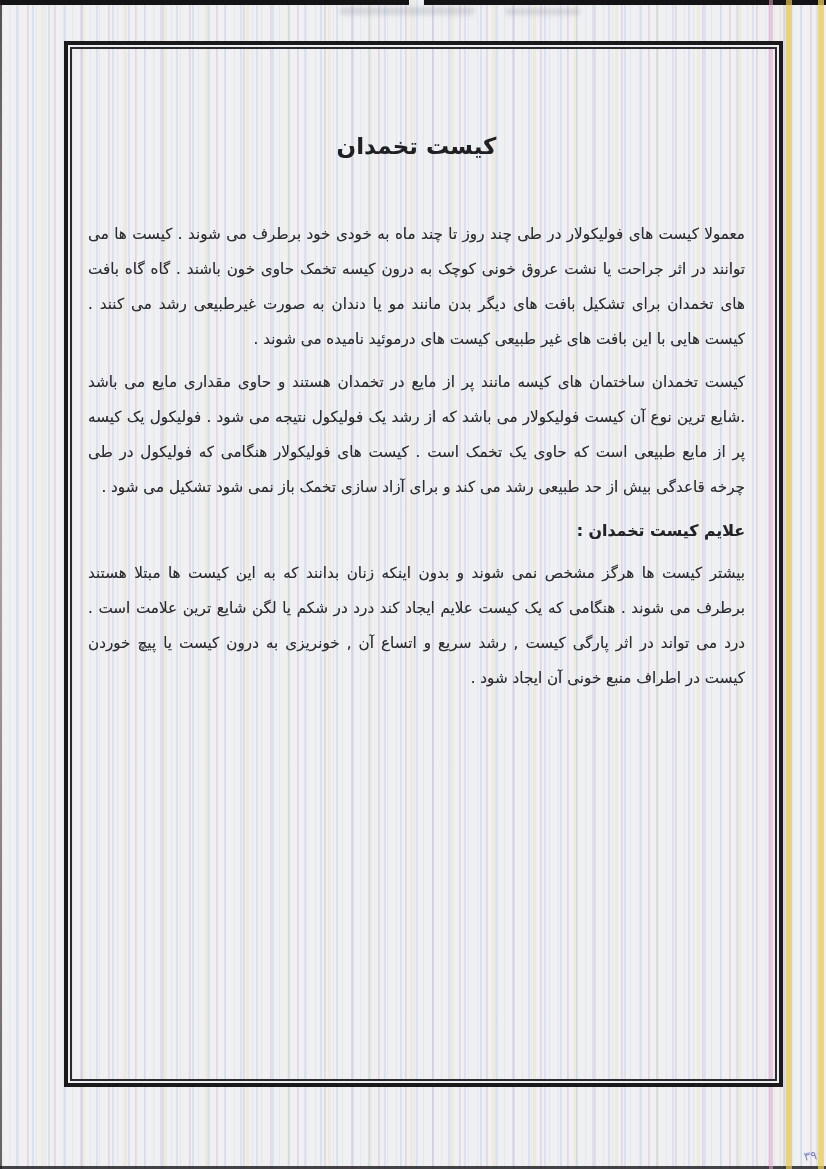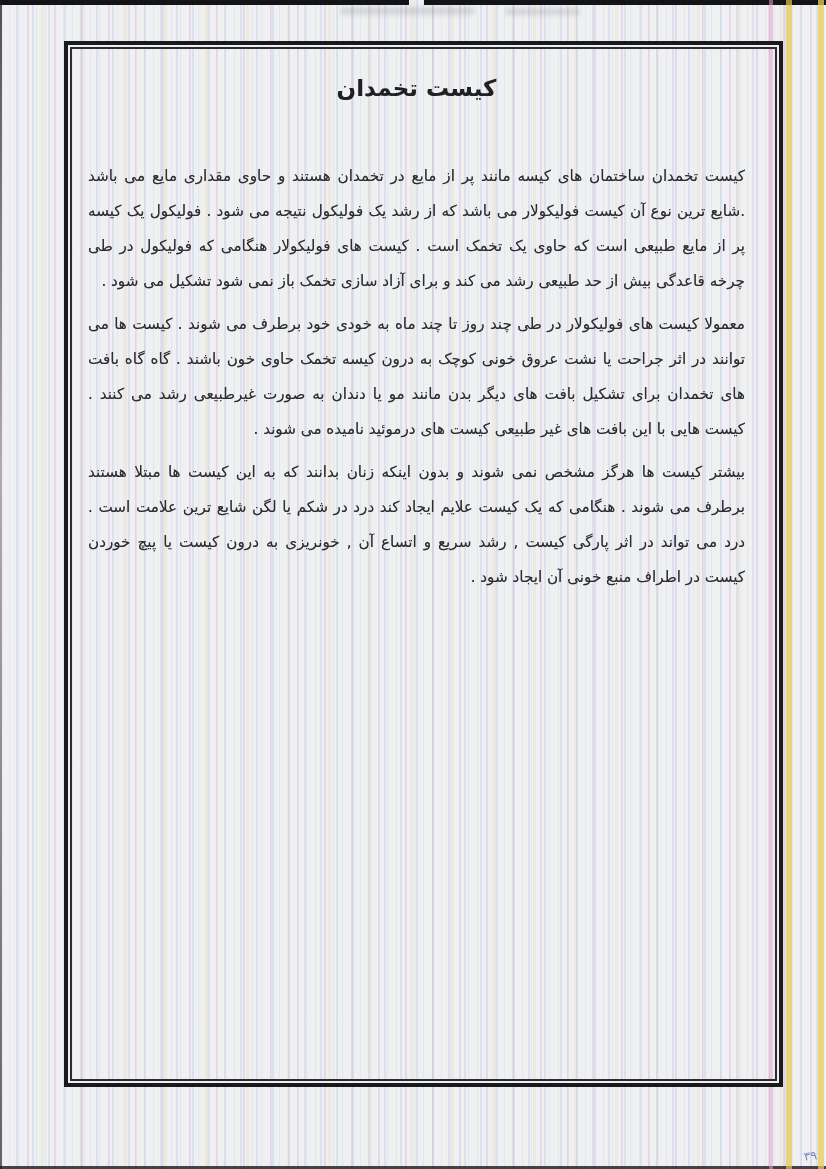--- a/index.html
+++ b/index.html
@@ -33,21 +33,21 @@
   .ghost-1 { left: 340px; top: 7px; width: 135px; height: 8px; }
   .ghost-2 { left: 505px; top: 8px; width: 75px;  height: 7px; }
 
   .frame {
     position: absolute; left: 64px; top: 41px; width: 719px; height: 1046px;
     border: 4px solid #1a1a1d;
     box-shadow: inset 0 0 0 2px #edeff1, inset 0 0 0 4px #2b2b31;
   }
   .content {
     position: absolute; inset: 0;
-    padding: 30px 34px 0 20px;
+    padding: 88px 34px 0 20px;
     direction: rtl;
   }
   .doc-title {
     margin: 0 0 58px 0;
     text-align: center;
     font-size: 23px; font-weight: bold;
     color: #202024;
     letter-spacing: 0.2px;
   }
   .para, .heading {
@@ -83,24 +83,25 @@
 
   <div class="stripe stripe-pink-right"></div>
   <div class="stripe stripe-yellow-right"></div>
   <div class="stripe stripe-yellow-edge"></div>
 
   <div class="frame">
     <div class="content">
 
       <h1 class="doc-title">کیست تخمدان</h1>
 
+      <p class="para">معمولا کیست های فولیکولار در طی چند روز تا چند ماه به خودی خود برطرف می شوند . کیست ها می توانند در اثر جراحت یا نشت عروق خونی کوچک به درون کیسه تخمک حاوی خون باشند . گاه گاه بافت های تخمدان برای تشکیل بافت های دیگر بدن مانند مو یا دندان به صورت غیرطبیعی رشد می کنند . کیست هایی با این بافت های غیر طبیعی کیست های درموئید نامیده می شوند .</p>
+
       <p class="para">کیست تخمدان ساختمان های کیسه مانند پر از مایع در تخمدان هستند و حاوی مقداری مایع می باشد .شایع ترین نوع آن کیست فولیکولار می باشد که از رشد یک فولیکول نتیجه می شود . فولیکول یک کیسه پر از مایع طبیعی است که حاوی یک تخمک است . کیست های فولیکولار هنگامی که فولیکول در طی چرخه قاعدگی بیش از حد طبیعی رشد می کند و برای آزاد سازی تخمک باز نمی شود تشکیل می شود .</p>
 
-      <p class="para">معمولا کیست های فولیکولار در طی چند روز تا چند ماه به خودی خود برطرف می شوند . کیست ها می توانند در اثر جراحت یا نشت عروق خونی کوچک به درون کیسه تخمک حاوی خون باشند . گاه گاه بافت های تخمدان برای تشکیل بافت های دیگر بدن مانند مو یا دندان به صورت غیرطبیعی رشد می کنند . کیست هایی با این بافت های غیر طبیعی کیست های درموئید نامیده می شوند .</p>
-
+      <h2 class="heading">علایم کیست تخمدان :</h2>
 
       <p class="para">بیشتر کیست ها هرگز مشخص نمی شوند و بدون اینکه زنان بدانند که به این کیست ها مبتلا هستند برطرف می شوند . هنگامی که یک کیست علایم ایجاد کند درد در شکم یا لگن شایع ترین علامت است . درد می تواند در اثر پارگی کیست , رشد سریع و اتساع آن , خونریزی به درون کیست یا پیچ خوردن کیست در اطراف منبع خونی آن ایجاد شود .</p>
 
 
 
 
 
     </div>
   </div>
 

